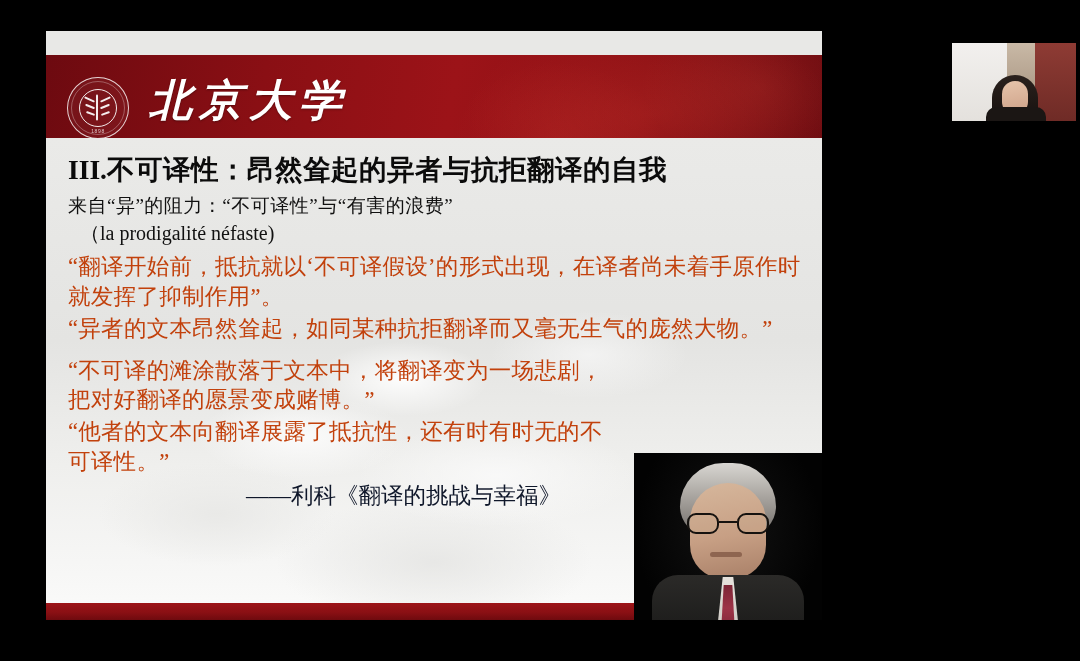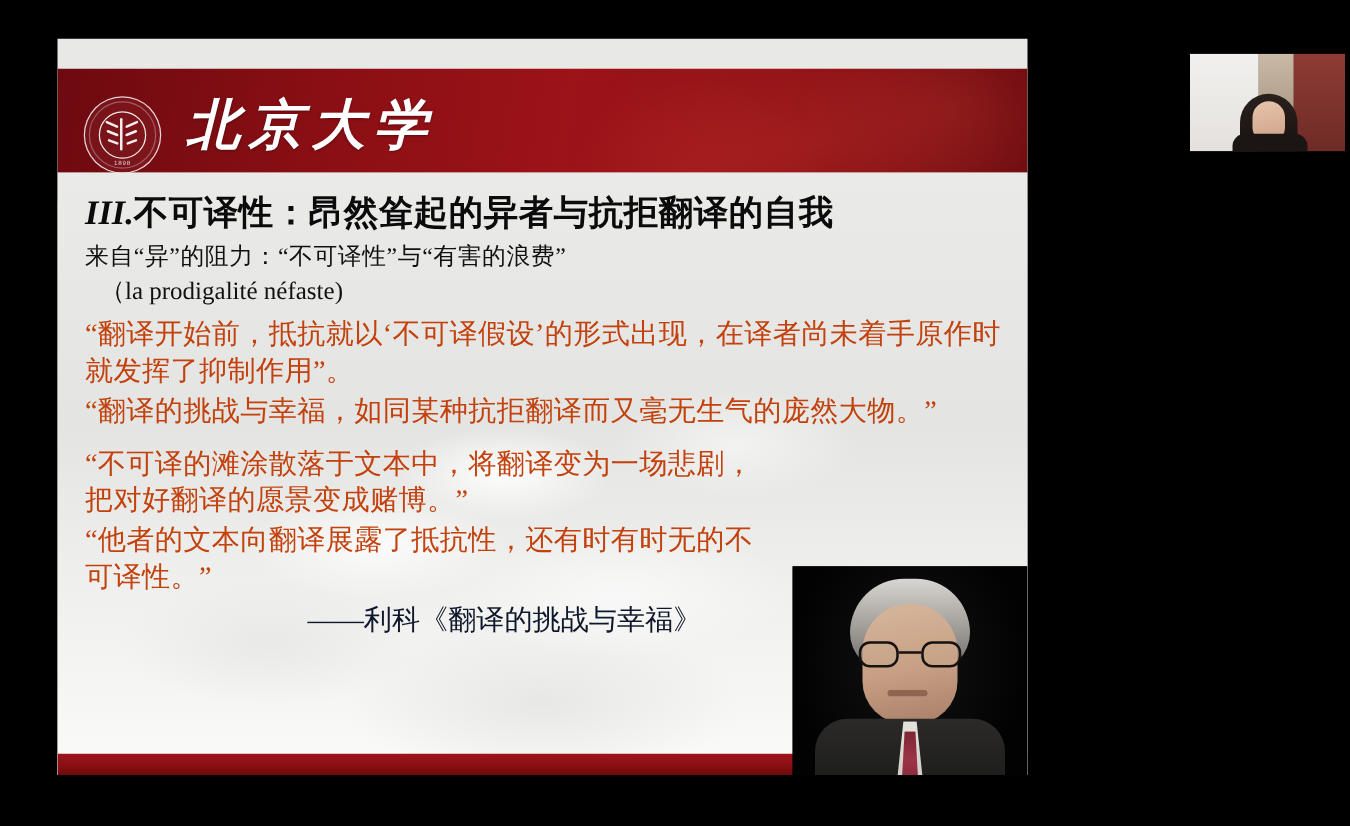--- a/index.html
+++ b/index.html
@@ -108,21 +108,21 @@
 
   .ttl{
     font-family:"Liberation Serif", serif;
     font-weight:700;
     font-size:27.5px;
     color:#0b0b0b;
     line-height:1.42;
     letter-spacing:.5px;
     margin:2px 0 0 0;
   }
-  .ttl .num{ font-style:italic; font-family:"Liberation Serif", serif; letter-spacing:0; }
+  .ttl .num{ font-family:"Liberation Serif", serif; letter-spacing:0; }
 
   .sub{
     font-family:"Liberation Serif", serif;
     font-size:19px; color:#111; line-height:1.3;
     margin-top:5px; letter-spacing:.5px;
   }
   .sub2{
     font-family:"Liberation Serif", serif;
     font-size:20px; color:#111; line-height:1.25;
     margin-top:2px; padding-left:12px;
@@ -244,21 +244,21 @@
       <div class="content">
 
         <div class="ttl">
           <span class="num">III.</span><span>不可译性：昂然耸起的异者与抗拒翻译的自我</span>
         </div>
 
         <div class="sub">来自“异”的阻力：“不可译性”与“有害的浪费”</div>
         <div class="sub2">（la prodigalité néfaste)</div>
 
         <div class="quote q1">“翻译开始前，抵抗就以‘不可译假设’的形式出现，在译者尚未着手原作时就发挥了抑制作用”。</div>
-        <div class="quote q2">“翻译的挑战与幸福，如同某种抗拒翻译而又毫无生气的庞然大物。”</div>
+        <div class="quote q2">“异者的文本昂然耸起，如同某种抗拒翻译而又毫无生气的庞然大物。”</div>
         <div class="quote q3">“不可译的滩涂散落于文本中，将翻译变为一场悲剧，把对好翻译的愿景变成赌博。”</div>
         <div class="quote q4">“他者的文本向翻译展露了抵抗性，还有时有时无的不可译性。”</div>
 
         <div class="attrib">——利科《翻译的挑战与幸福》</div>
       </div>
 
       <div class="slide-footer"></div>
     </div>
 
     <div class="portrait">

